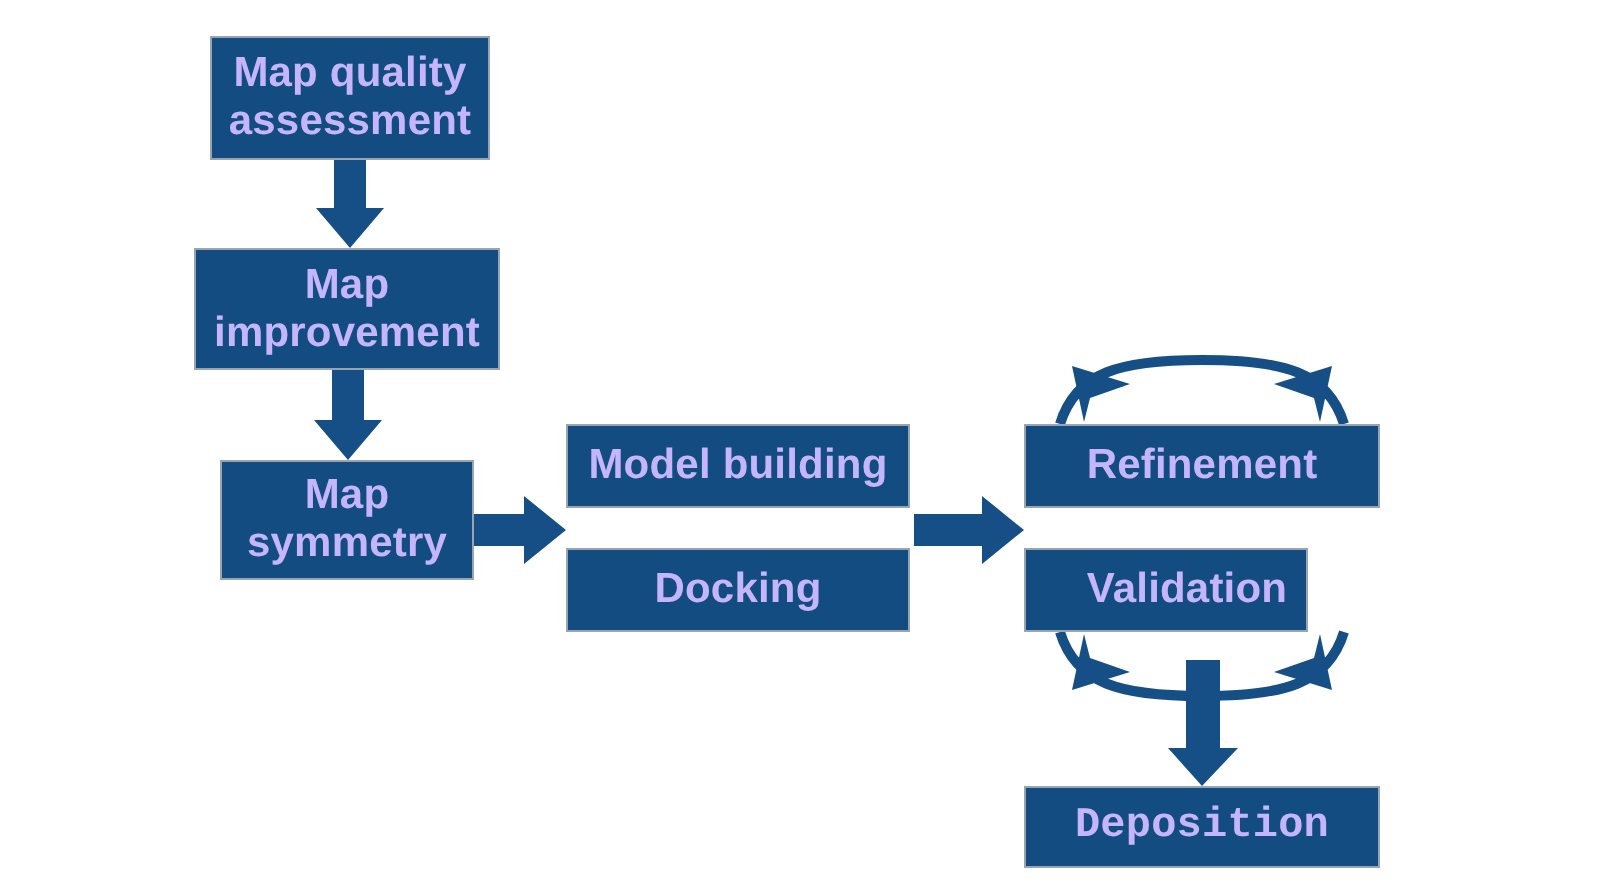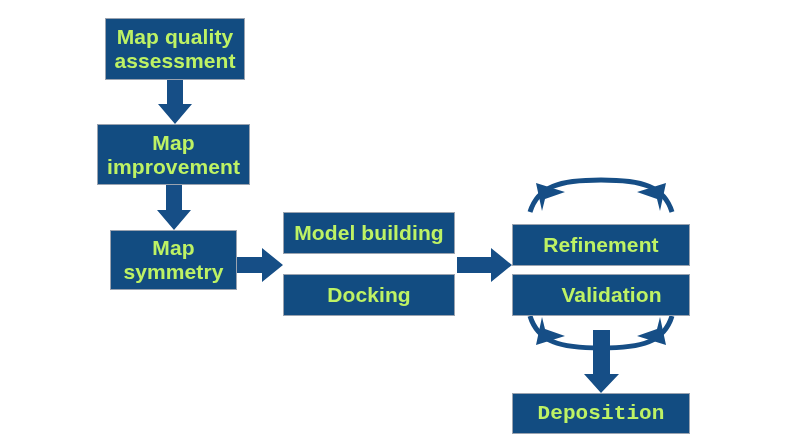--- a/index.html
+++ b/index.html
@@ -15,21 +15,21 @@
     width: 800px;
     height: 443px;
     background: #ffffff;
     overflow: hidden;
   }
   .node {
     position: absolute;
     box-sizing: border-box;
     background: #124C81;
     border: 1px solid #9AA3B0;
-    color: #bef264;
+    color: #c4b5fd;
     display: flex;
     align-items: center;
     justify-content: center;
     text-align: center;
     line-height: 1.12;
     font-size: 21px;
     font-weight: 600;
     letter-spacing: 0.1px;
     white-space: pre-line;
   }
@@ -82,19 +82,19 @@
   <div class="node" style="left:97px; top:124px; width:153px; height:61px;">Map
 improvement</div>
 
   <div class="node" style="left:110px; top:230px; width:127px; height:60px;">Map
 symmetry</div>
 
   <div class="node" style="left:283px; top:212px; width:172px; height:42px;text-align:right;">Model building</div>
 
   <div class="node" style="left:283px; top:274px; width:172px; height:42px;">Docking</div>
 
-  <div class="node" style="left:512px; top:212px; width:178px; height:42px;margin-top:12px;">Refinement</div>
+  <div class="node" style="left:512px; top:212px; width:178px; height:42px;">Refinement</div>
 
-  <div class="node" style="left:512px; top:274px; width:178px; height:42px;padding-left:21px;">Validation</div>
+  <div class="node" style="left:512px; top:274px; width:142px; height:42px;padding-left:21px;">Validation</div>
 
   <div class="node" style="left:512px; top:393px; width:178px; height:41px;font-family:Liberation Mono, monospace;">Deposition</div>
 
 </div>
 
 </body></html>

